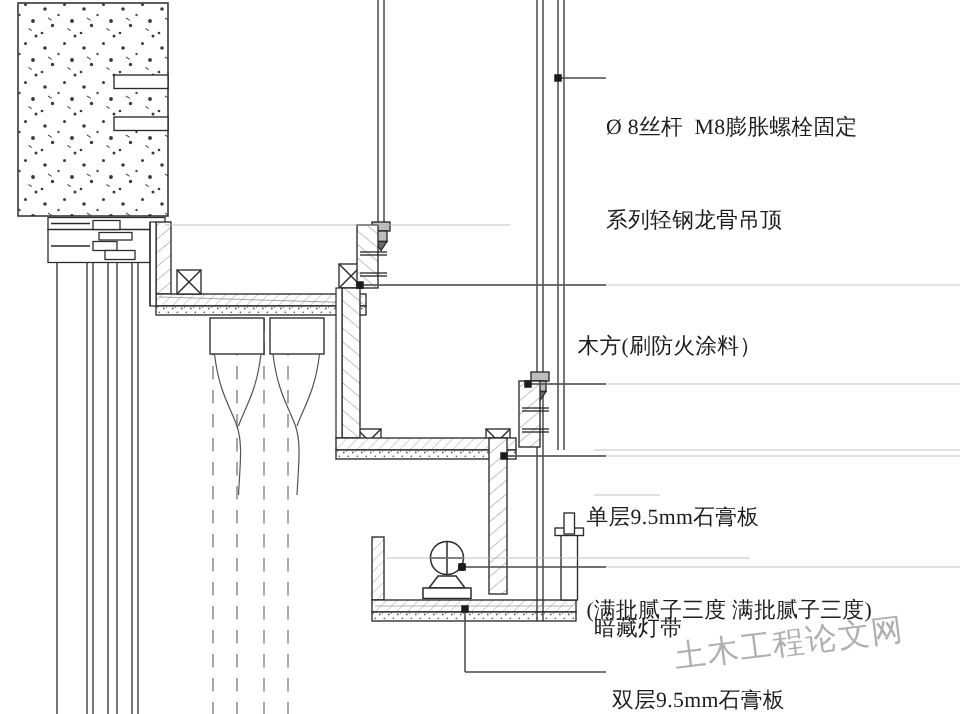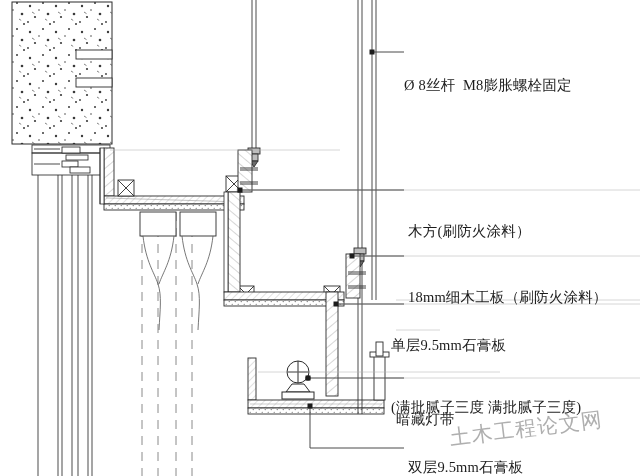--- a/index.html
+++ b/index.html
@@ -272,29 +272,27 @@
       <rect x="305.5" y="375.5" width="5" height="5" stroke="none"></rect>
 
       <line x1="310" y1="406" x2="310" y2="448"></line>
       <line x1="310" y1="448" x2="404" y2="448"></line>
       <rect x="307.5" y="403.5" width="5" height="5" stroke="none"></rect>
     </g>
   </svg>
 
   <div class="ann" style="left:404px; top:34px;">
     <div>Ø 8丝杆  M8膨胀螺栓固定</div>
-  </div>
-
-  <div class="ann" style="left:408px; top:180px;">
+    <div>系列轻钢龙骨吊顶</div>
+  </div>
+
+  <div class="ann" style="left:385px; top:180px;">
     <div>木方(刷防火涂料）</div>
   </div>
 
-  <div class="ann" style="left:408px; top:246px;">
-    <div>18mm细木工板（刷防火涂料）</div>
-  </div>
 
   <div class="ann" style="left:391px; top:294px;">
     <div>单层9.5mm石膏板</div>
     <div>(满批腻子三度 满批腻子三度)</div>
   </div>
 
   <div class="ann" style="left:396px; top:368px;">
     <div>暗藏灯带</div>
   </div>
 

